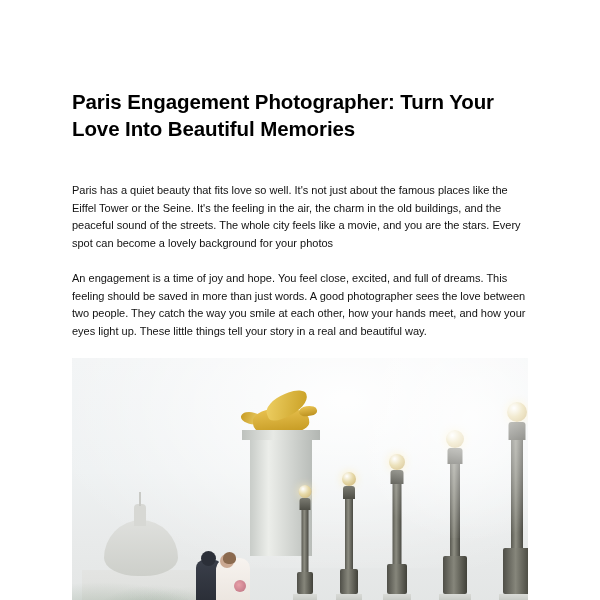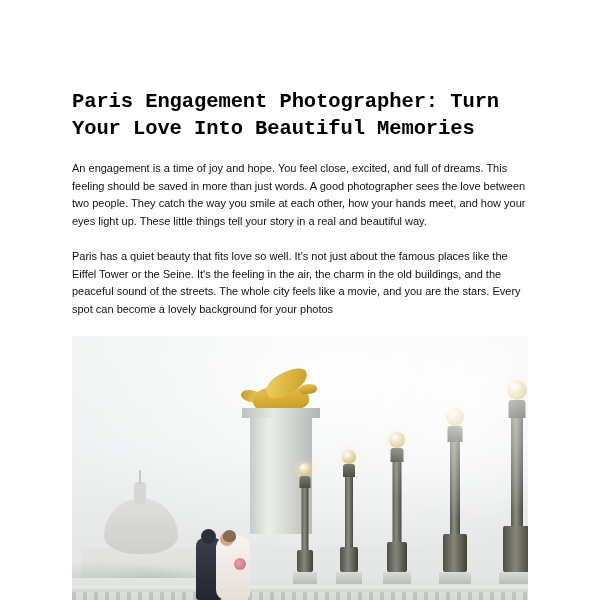--- a/index.html
+++ b/index.html
@@ -23,24 +23,23 @@
   .content {
     position: absolute;
     left: 72px;
     top: 88px;
     width: 456px;
   }
   .article-title {
     font-size: 20.5px;
     line-height: 27px;
     font-weight: bold;
-    margin: 0 0 18px 0;
+    margin: 0 0 40px 0;
     letter-spacing: -0.1px;
     color: #000;
-    font-family: Liberation Mono, monospace;
   }
   .para {
     font-size: 11px;
     line-height: 17.5px;
     margin: 0 0 18px 0;
     color: #111;
     text-align: left;
   }
   .photo-wrap {
     margin-top: 4px;
@@ -326,23 +325,23 @@
   }
 </style>
 </head>
 <body>
 
 <div class="page">
   <div class="content">
 
     <h1 class="article-title">Paris Engagement Photographer: Turn Your Love Into Beautiful Memories</h1>
 
+    <p class="para">Paris has a quiet beauty that fits love so well. It's not just about the famous places like the Eiffel Tower or the Seine. It's the feeling in the air, the charm in the old buildings, and the peaceful sound of the streets. The whole city feels like a movie, and you are the stars. Every spot can become a lovely background for your photos</p>
+
     <p class="para">An engagement is a time of joy and hope. You feel close, excited, and full of dreams. This feeling should be saved in more than just words. A good photographer sees the love between two people. They catch the way you smile at each other, how your hands meet, and how your eyes light up. These little things tell your story in a real and beautiful way.</p>
-
-    <p class="para">Paris has a quiet beauty that fits love so well. It's not just about the famous places like the Eiffel Tower or the Seine. It's the feeling in the air, the charm in the old buildings, and the peaceful sound of the streets. The whole city feels like a movie, and you are the stars. Every spot can become a lovely background for your photos</p>
 
     <div class="photo-wrap">
       <div class="photo">
         <div class="sky"></div>
         <div class="haze"></div>
 
         <div class="dome-building">
           <div class="dome-body"></div>
           <div class="dome-roof"></div>
           <div class="dome-lantern"></div>

